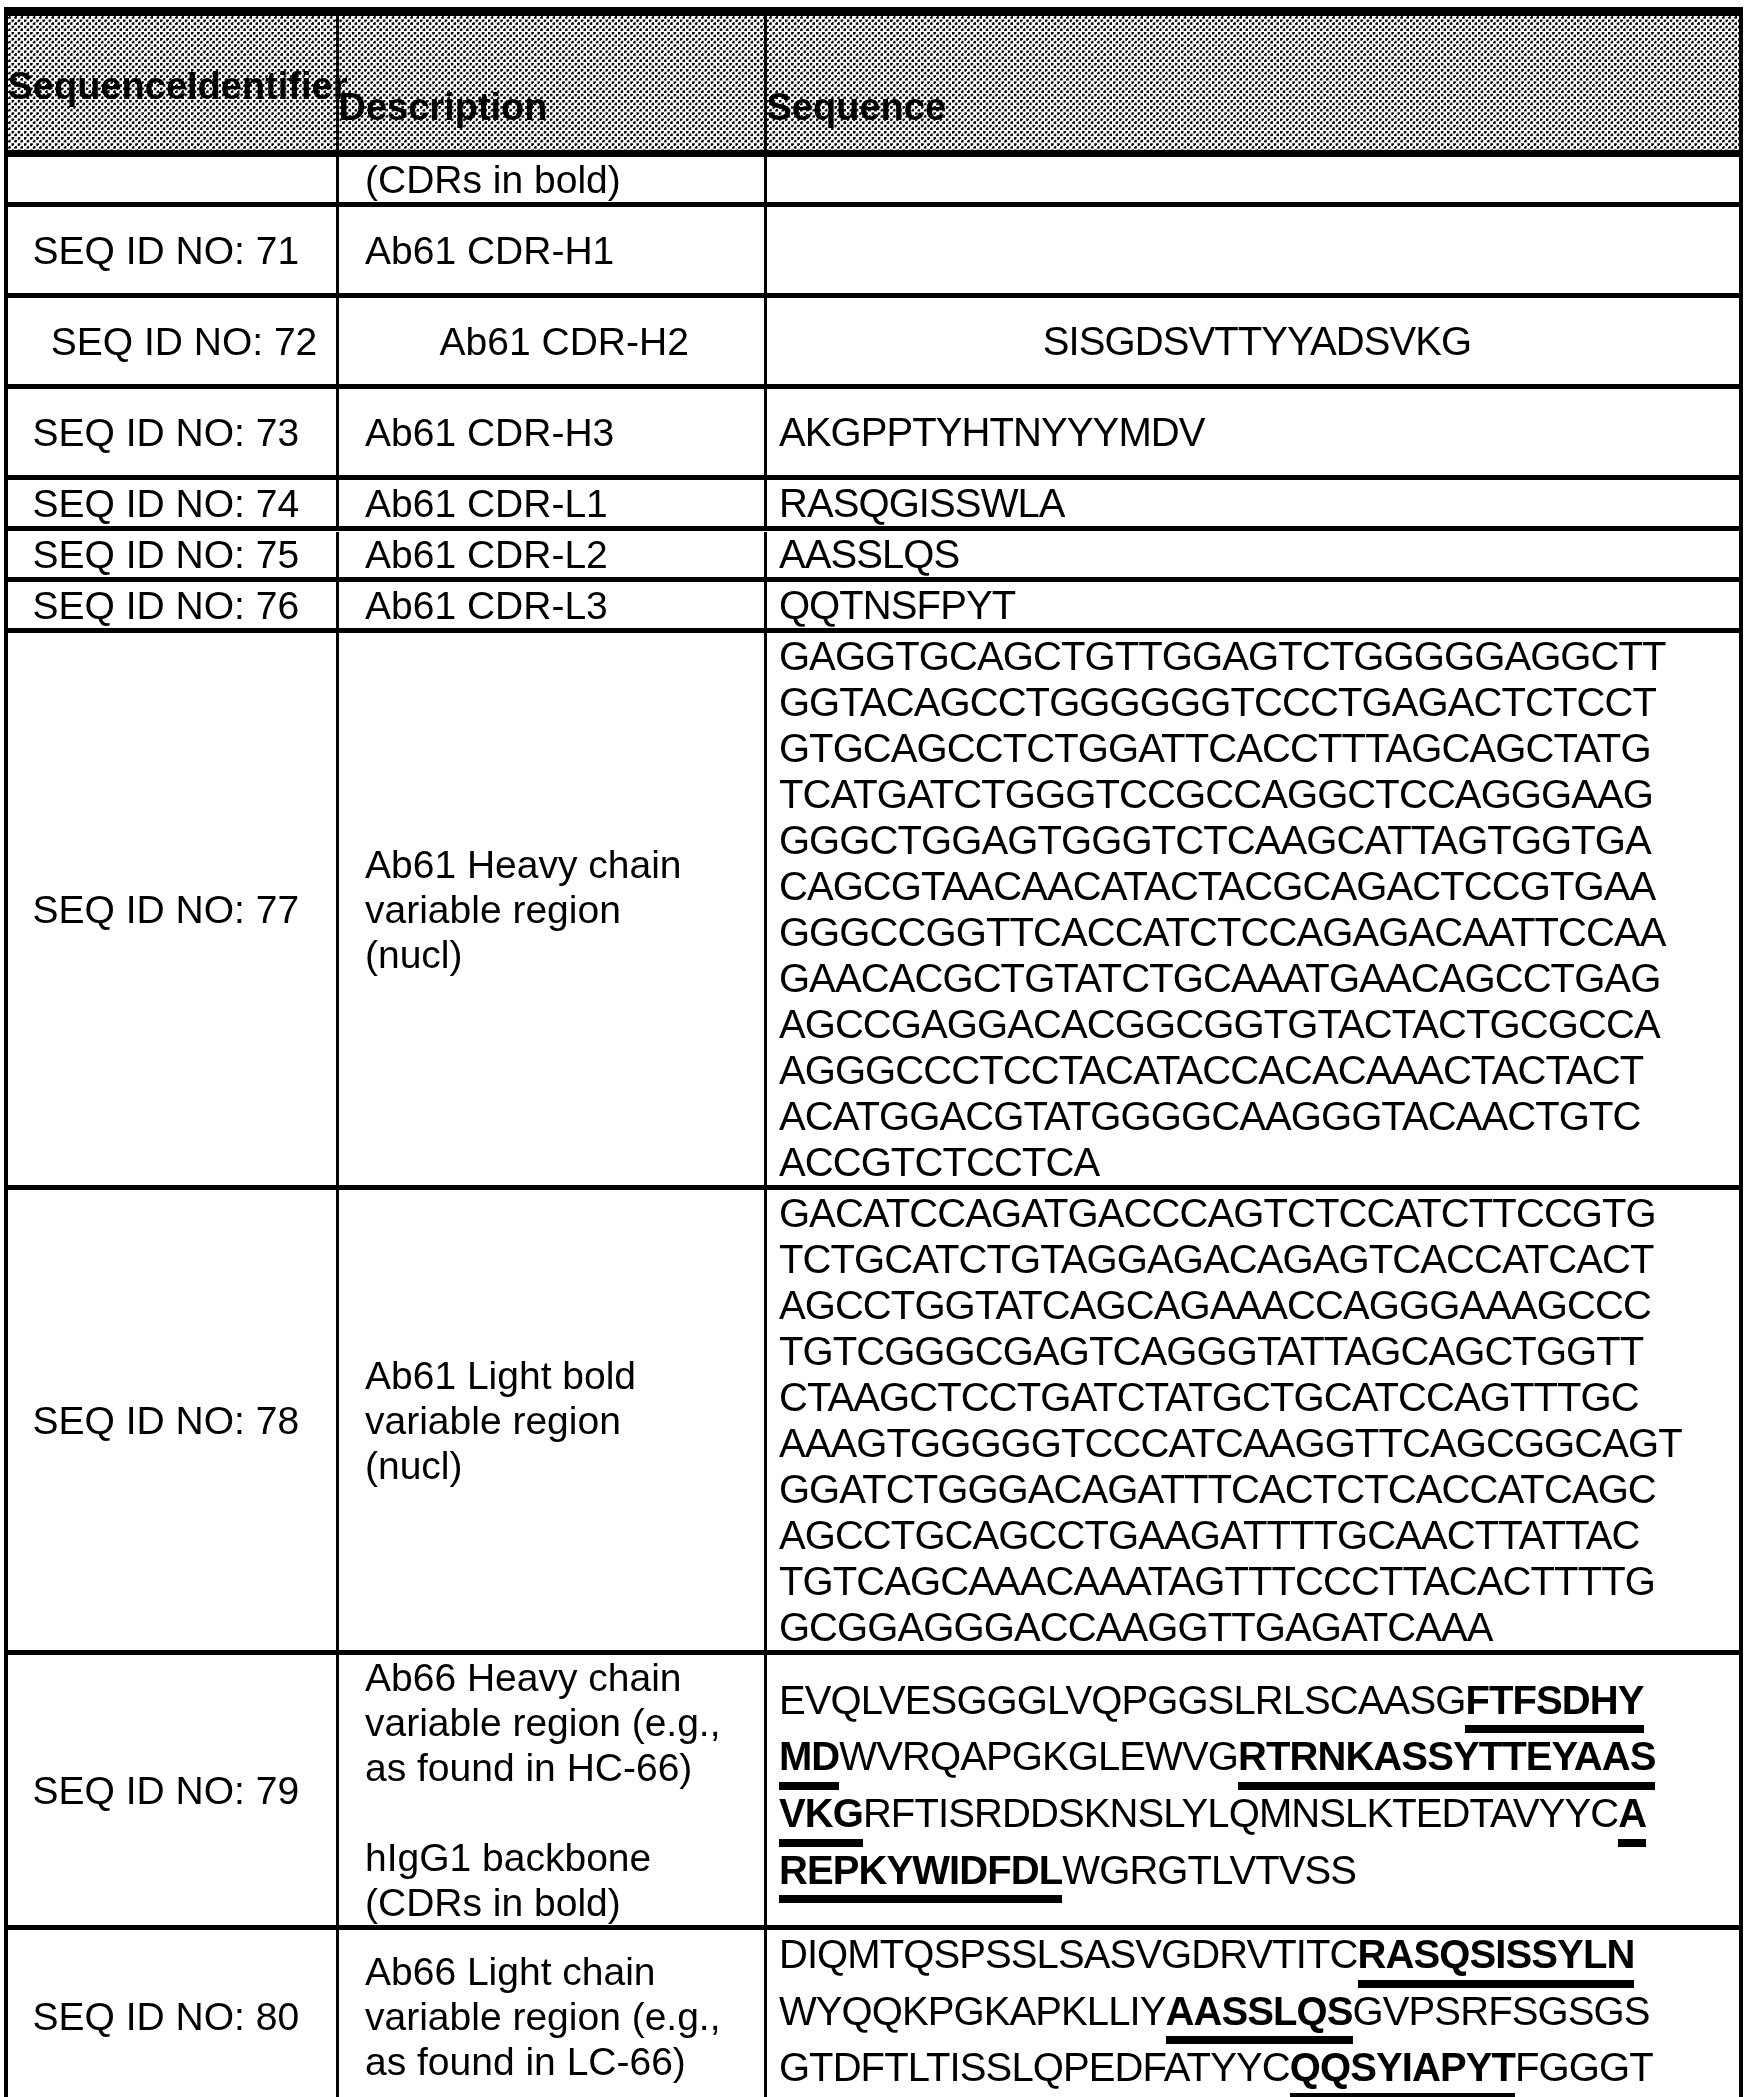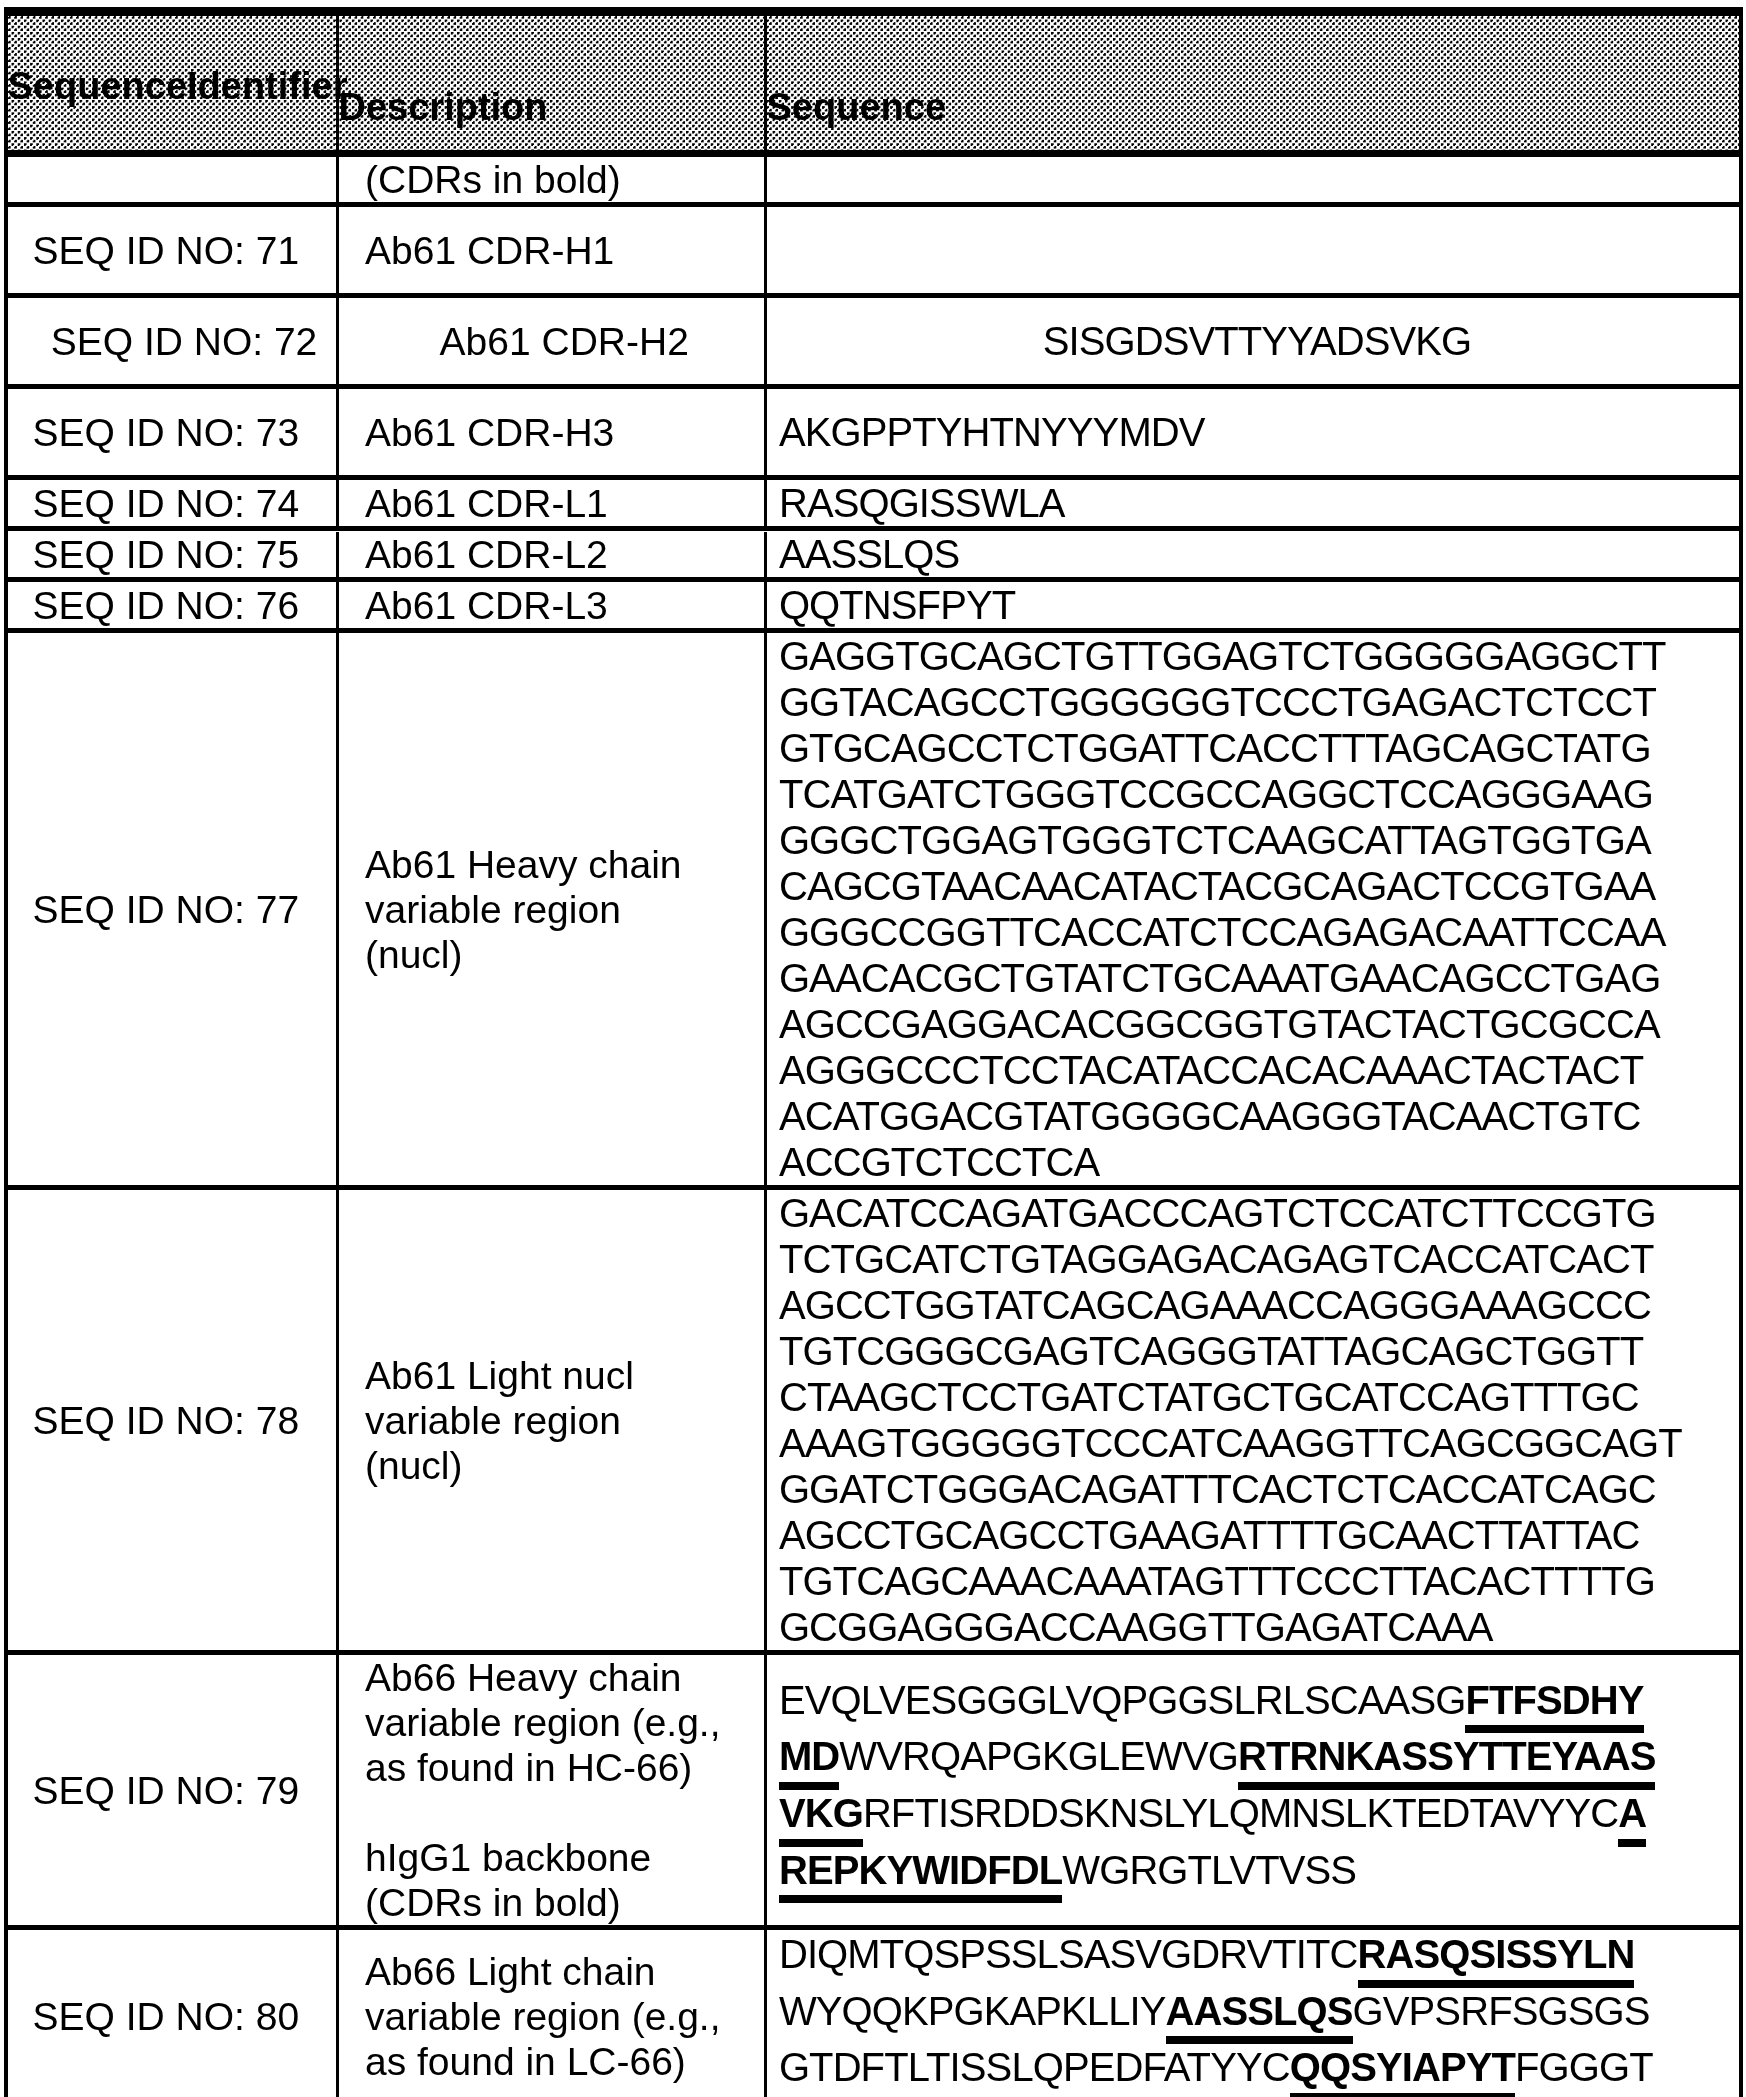--- a/index.html
+++ b/index.html
@@ -164,21 +164,21 @@
             <div class="seq-line"><span class="plain">AGGGCCCTCCTACATACCACACAAACTACTACT</span></div>
             <div class="seq-line"><span class="plain">ACATGGACGTATGGGGCAAGGGTACAACTGTC</span></div>
             <div class="seq-line"><span class="plain">ACCGTCTCCTCA</span></div>
           </div>
         </div>
         <div class="row">
           <div class="cell c-id">
             <div>SEQ ID NO: 78</div>
           </div>
           <div class="cell c-desc">
-            <div class="desc-line">Ab61 Light nucl</div>
+            <div class="desc-line">Ab61 Light bold</div>
             <div class="desc-line">variable region</div>
             <div class="desc-line">(nucl)</div>
           </div>
           <div class="cell c-seq">
             <div class="seq-line"><span class="plain">GACATCCAGATGACCCAGTCTCCATCTTCCGTG</span></div>
             <div class="seq-line"><span class="plain">TCTGCATCTGTAGGAGACAGAGTCACCATCACT</span></div>
             <div class="seq-line"><span class="plain">AGCCTGGTATCAGCAGAAACCAGGGAAAGCCC</span></div>
             <div class="seq-line"><span class="plain">TGTCGGGCGAGTCAGGGTATTAGCAGCTGGTT</span></div>
             <div class="seq-line"><span class="plain">CTAAGCTCCTGATCTATGCTGCATCCAGTTTGC</span></div>
             <div class="seq-line"><span class="plain">AAAGTGGGGGTCCCATCAAGGTTCAGCGGCAGT</span></div>

